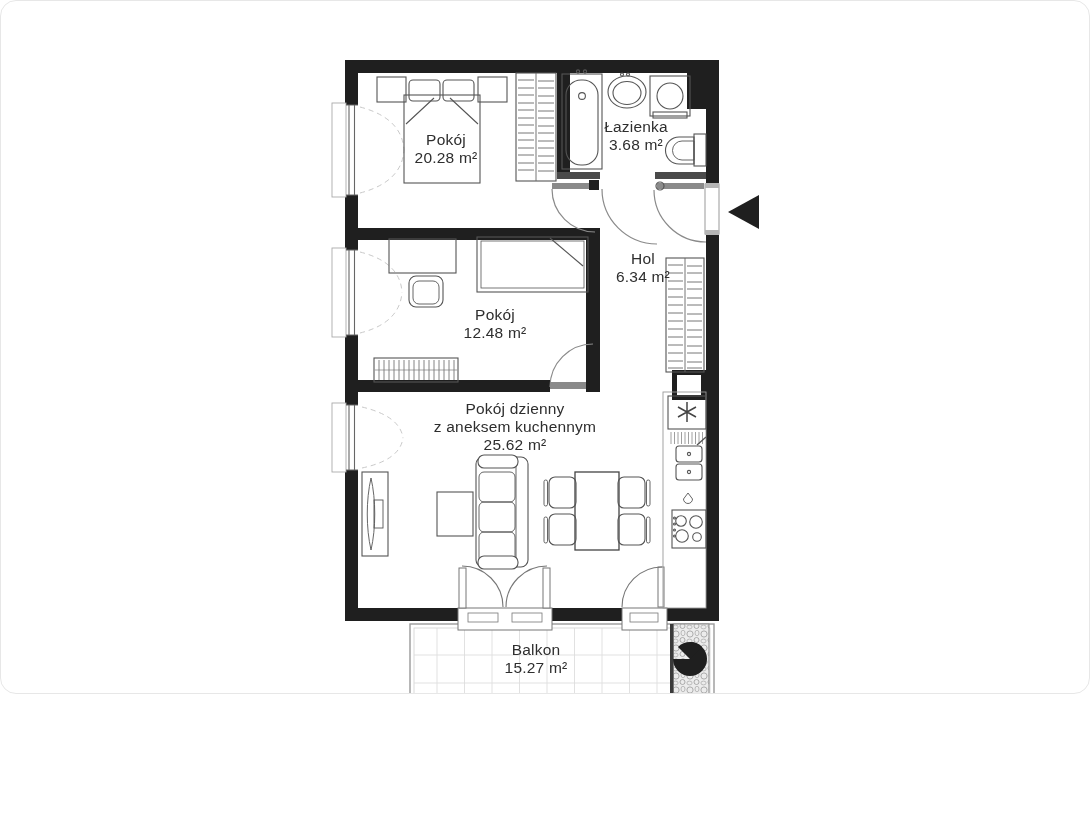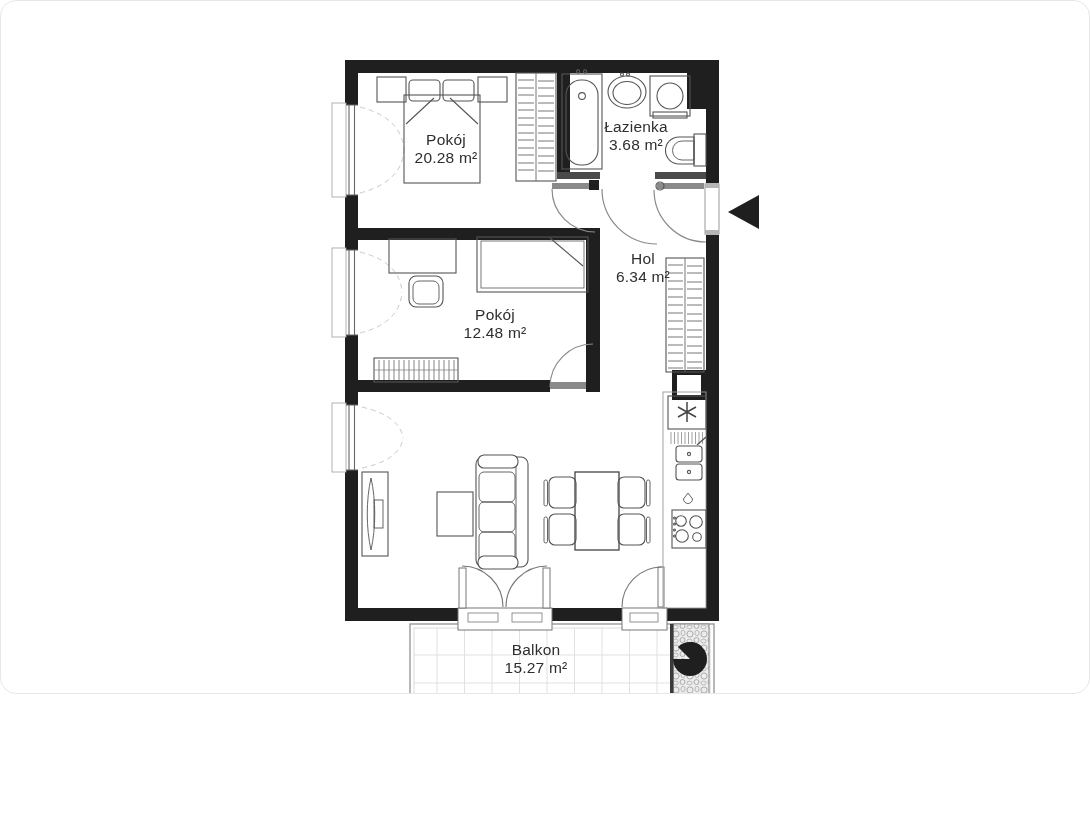--- a/index.html
+++ b/index.html
@@ -275,19 +275,24 @@
     <span>3.68 m²</span>
   </div>
   <div class="room-label" style="left:643px;top:248px;margin-top:20px;">
     <span>Hol</span>
     <span>6.34 m²</span>
   </div>
   <div class="room-label" style="left:495px;top:324px;">
     <span>Pokój</span>
     <span>12.48 m²</span>
   </div>
+  <div class="room-label" style="left:515px;top:427px;">
+    <span>Pokój dzienny</span>
+    <span>z aneksem kuchennym</span>
+    <span>25.62 m²</span>
+  </div>
   <div class="room-label" style="left:536px;top:659px;">
     <span>Balkon</span>
     <span>15.27 m²</span>
   </div>
 
   <div id="frame"></div>
 </div>
 
 </body></html>

